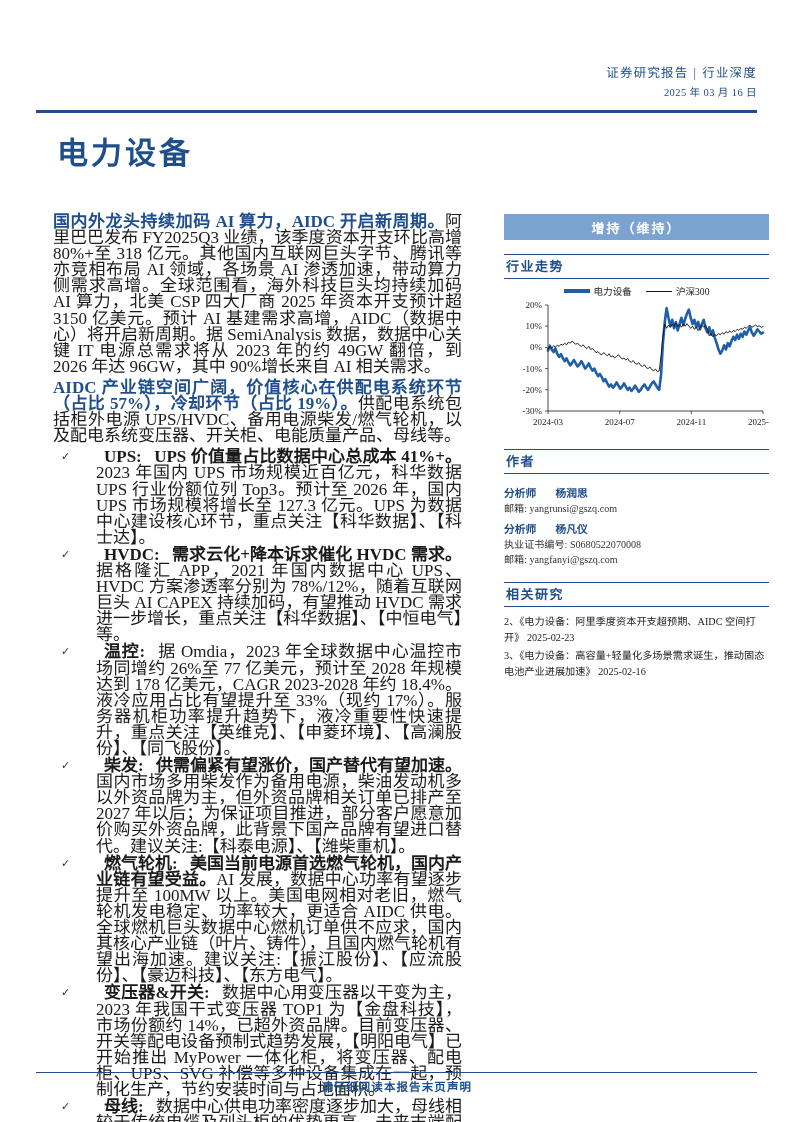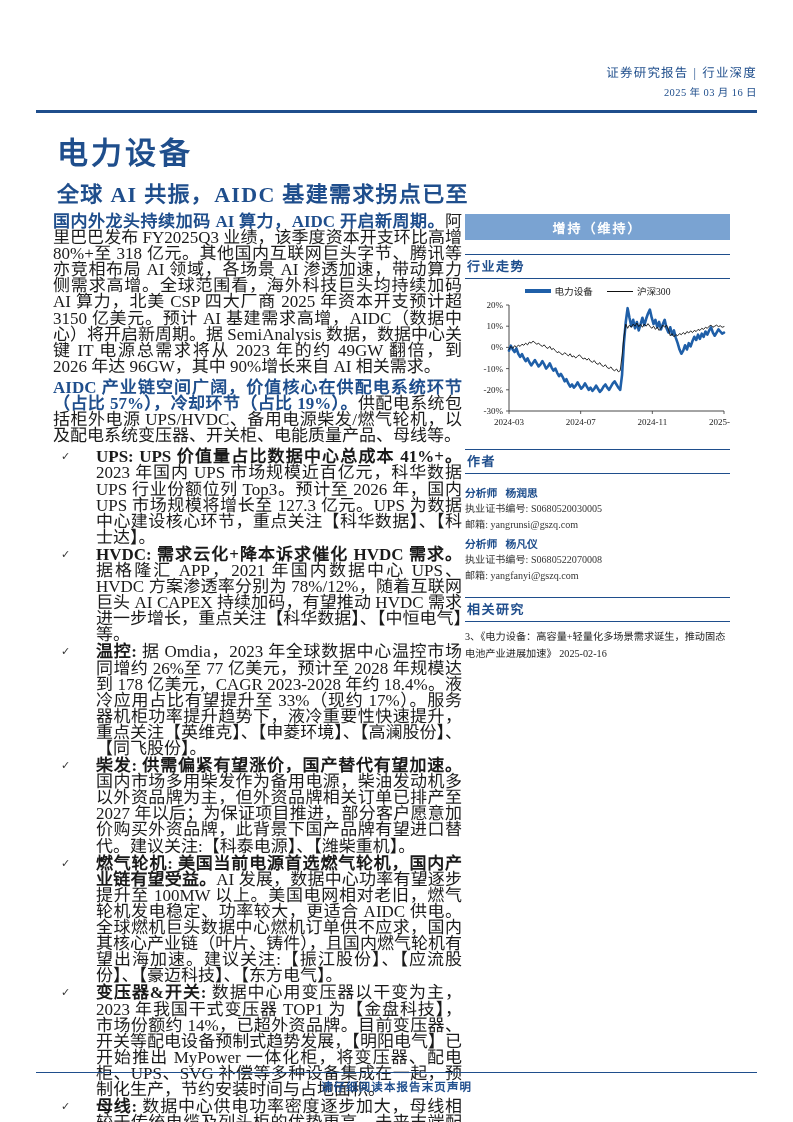--- a/index.html
+++ b/index.html
@@ -79,21 +79,21 @@
     top: 214px;
     width: 409px;
     font-size: 17px;
     line-height: 16.1px;
     text-align: justify;
   }
   .para {
     margin-bottom: 5px;
     text-align: justify;
   }
-  .b { font-weight: bold; }
+  .b { font-weight: bold; margin-left: 8px; }
   .bb { font-weight: bold; color: #1f4e8c; }
 
   ul.bullets {
     list-style: none;
     margin: 0;
     padding: 0;
   }
   ul.bullets > li {
     position: relative;
     padding-left: 43px;
@@ -129,21 +129,21 @@
     left: 36px;
     right: 36px;
     top: 1072px;
     height: 1.4px;
     background: #1f4e8c;
   }
 
   
   .right-col {
     position: absolute;
-    left: 465px;
+    left: 504px;
     top: 214px;
     width: 265px;
   }
   .rating-bar {
     height: 26px;
     background: #7aa3d2;
     color: #ffffff;
     font-size: 13px;
     font-weight: bold;
     letter-spacing: 2px;
@@ -196,21 +196,21 @@
   }
   .chart-svg { display: block; }
 
   .author-block { margin-top: 2px; }
   .author-name {
     color: #1f4e8c;
     font-weight: bold;
     font-size: 10.8px;
     margin-top: 4px;
   }
-  .author-name .role { margin-right: 8px; }
+  .author-name .role { margin-right: 19px; }
   .author-meta {
     font-size: 10.1px;
     color: #333;
     line-height: 15.5px;
   }
   .rel-item {
     font-size: 10.2px;
     line-height: 16.5px;
     color: #222;
     margin-bottom: 1px;
@@ -223,21 +223,20 @@
 
   <div class="hdr">
     <div class="hdr-line1">
       <span>证券研究报告</span><span class="sep">|</span><span>行业深度</span>
     </div>
     <div class="hdr-line2">2025 年 03 月 16 日</div>
   </div>
   <div class="hdr-rule"></div>
 
   <div class="title-main">电力设备</div>
-  <div class="title-sub">全球 AI 共振，AIDC 基建需求拐点已至</div>
 
   <div class="left-col">
 
     <div class="para">
       <span class="bb">国内外龙头持续加码 AI 算力，AIDC 开启新周期。</span><span>阿里巴巴发布 FY2025Q3 业绩，该季度资本开支环比高增 80%+至 318 亿元。其他国内互联网巨头字节、腾讯等亦竞相布局 AI 领域，各场景 AI 渗透加速，带动算力侧需求高增。全球范围看，海外科技巨头均持续加码 AI 算力，北美 CSP 四大厂商 2025 年资本开支预计超 3150 亿美元。预计 AI 基建需求高增，AIDC（数据中心）将开启新周期。据 SemiAnalysis 数据，数据中心关键 IT 电源总需求将从 2023 年的约 49GW 翻倍，到 2026 年达 96GW，其中 90%增长来自 AI 相关需求。</span>
     </div>
 
     <div class="para">
       <span class="bb">AIDC 产业链空间广阔，价值核心在供配电系统环节（占比 57%），冷却环节（占比 19%）。</span><span>供配电系统包括柜外电源 UPS/HVDC、备用电源柴发/燃气轮机，以及配电系统变压器、开关柜、电能质量产品、母线等。</span>
     </div>
@@ -326,24 +325,20 @@
     </div>
 
     <div class="sec">
       <div class="sec-head">作者</div>
       <div class="sec-body">
         <div class="author-block">
           <div class="author-name">
             <span class="role">分析师</span><span>杨润思</span>
           </div>
           <div class="author-meta">
-            <span>执业证书编号:</span>
-            <span>S0680520030005</span>
-          </div>
-          <div class="author-meta">
             <span>邮箱:</span>
             <span>yangrunsi@gszq.com</span>
           </div>
         </div>
         <div class="author-block">
           <div class="author-name">
             <span class="role">分析师</span><span>杨凡仪</span>
           </div>
           <div class="author-meta">
             <span>执业证书编号:</span>
@@ -354,20 +349,24 @@
             <span>yangfanyi@gszq.com</span>
           </div>
         </div>
       </div>
     </div>
 
     <div class="sec">
       <div class="sec-head">相关研究</div>
       <div class="sec-body">
         <div class="rel-item">
+          <span>2、《电力设备：阿里季度资本开支超预期、AIDC 空间打开》</span>
+          <span>2025-02-23</span>
+        </div>
+        <div class="rel-item">
           <span>3、《电力设备：高容量+轻量化多场景需求诞生，推动固态电池产业进展加速》</span>
           <span>2025-02-16</span>
         </div>
       </div>
     </div>
   </div>
 
   <div class="footer-rule"></div>
   <div class="footer">请仔细阅读本报告末页声明</div>
 </div>

